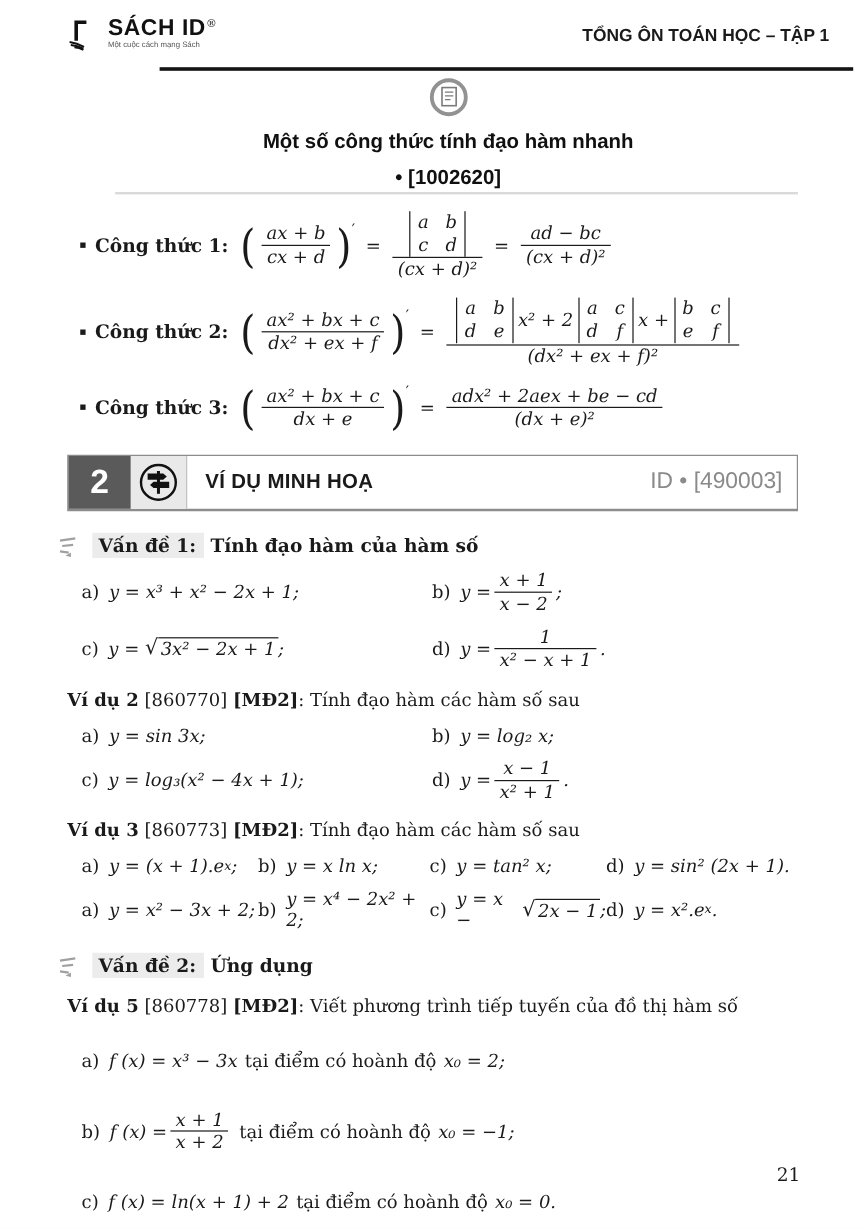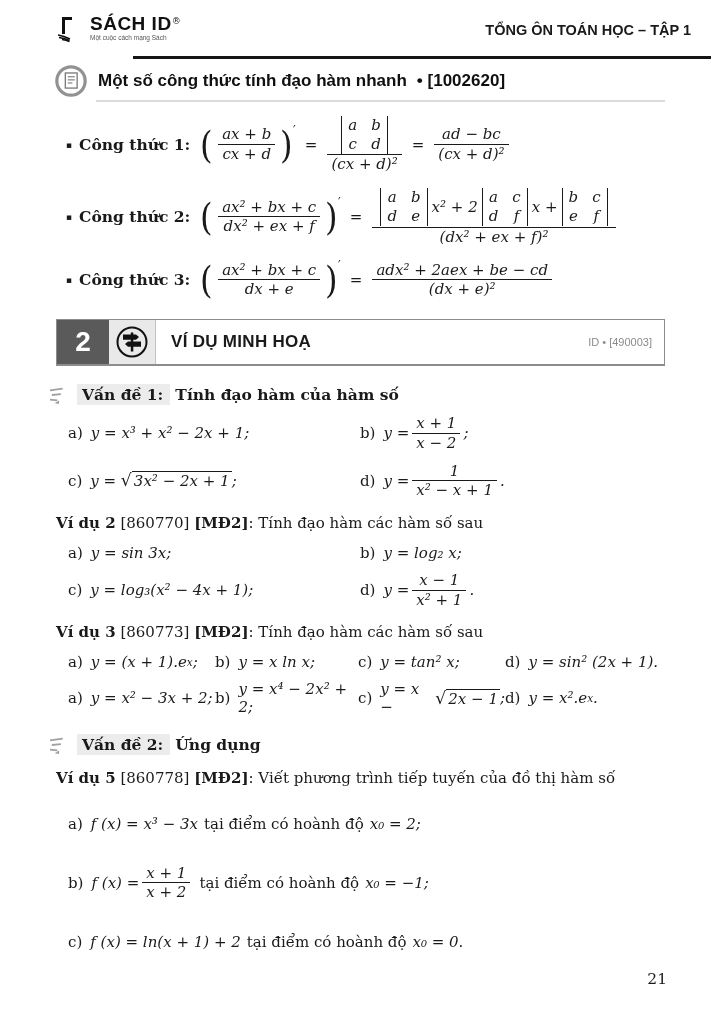--- a/index.html
+++ b/index.html
@@ -10,21 +10,21 @@
   .hdr { display:flex; justify-content:space-between; align-items:flex-start; padding:14px 12px 0 56px; }
   .logo { display:flex; align-items:flex-start; gap:4px; }
   .logo-txt { line-height:1; }
   .logo-name { font-family:"Liberation Sans", sans-serif; font-weight:bold; font-size:19px; letter-spacing:0.5px; color:#111; }
   .logo-reg { font-size:9px; vertical-align:super; }
   .logo-tag { font-family:"Liberation Sans", sans-serif; font-size:6.5px; color:#555; margin-top:2px; }
   .hdr-title { font-family:"Liberation Sans", sans-serif; font-weight:bold; font-size:14.5px; padding:8px 18px 0 0; }
   .hdr-rule { position:absolute; left:133px; right:10px; top:56px; height:3px; background:#151515; }
 
   
-  .s1 { display:flex; align-items:center; gap:10px; margin:20px 28px 0 54px; }
+  .s1 { display:flex; align-items:center; gap:10px; margin:20px 28px 0 54px;flex-direction:column; }
   .s1-title { font-family:"Liberation Sans", sans-serif; font-weight:bold; font-size:17px; color:#101010; }
   .s1-line { height:2px; background:#dadada; margin:2px 56px 0 96px; }
 
   
   .m { display:inline-flex; align-items:center; font-style:italic; font-size:15px; }
   .frac { display:inline-flex; flex-direction:column; text-align:center; margin:0 3px; line-height:1.25; }
   .frac .num { border-bottom:1.2px solid #1a1a1a; padding:0 4px; }
   .frac .den { padding:0 4px; }
   .det { display:inline-grid; grid-template-columns:auto auto; column-gap:14px; border-left:1.2px solid #1a1a1a; border-right:1.2px solid #1a1a1a; padding:0 6px; line-height:1.25; margin:0 2px; }
   .numrow { display:inline-flex; align-items:center; gap:2px; padding:1px 2px; }
@@ -39,21 +39,21 @@
   .fwrap { margin-left:66px; }
   .frow { display:flex; align-items:center; margin-top:14px; }
   .bullet { font-size:9px; margin-right:7px; font-style:normal; }
   .flabel { font-weight:bold; font-size:15.5px; margin-right:8px; white-space:nowrap; }
 
   
   .ban { display:flex; align-items:stretch; height:47px; margin:20px 56px 0 56px; border:1.2px solid #8c8c8c; border-bottom-width:2px; }
   .ban-num { width:52px; background:#5a5a5a; color:#fff; font-family:"Liberation Sans", sans-serif; font-weight:bold; font-size:28px; display:flex; align-items:center; justify-content:center; }
   .ban-ic { width:47px; background:#e9e9e9; display:flex; align-items:center; justify-content:center; border-right:1.2px solid #c2c2c2; }
   .ban-ttl { flex:1; display:flex; align-items:center; padding-left:15px; font-family:"Liberation Sans", sans-serif; font-weight:bold; font-size:17px; letter-spacing:.3px; }
-  .ban-id { display:flex; align-items:center; padding-right:12px; color:#8a8a8a; font-family:"Liberation Sans", sans-serif; font-size:11px; }
+  .ban-id { display:flex; align-items:center; padding-right:12px; color:#8a8a8a; font-family:"Liberation Sans", sans-serif; font-size:19px; }
 
   
   .topic { display:flex; align-items:center; gap:5px; margin:18px 0 0 48px; }
   .topic-lbl { background:#ececec; padding:1px 7px 1px 5px; font-weight:bold; font-size:15.5px; }
   .topic-ttl { font-weight:bold; font-size:15.5px; }
   .exhead { margin:13px 26px 0 56px; font-size:15px; line-height:1.45; }
   .row { display:flex; align-items:center; margin:9px 26px 0 68px; }
   .c1 { width:292px; display:flex; align-items:center; }
   .cf { flex:1; display:flex; align-items:center; }
   .c4a { width:147px; display:flex; align-items:center; }

